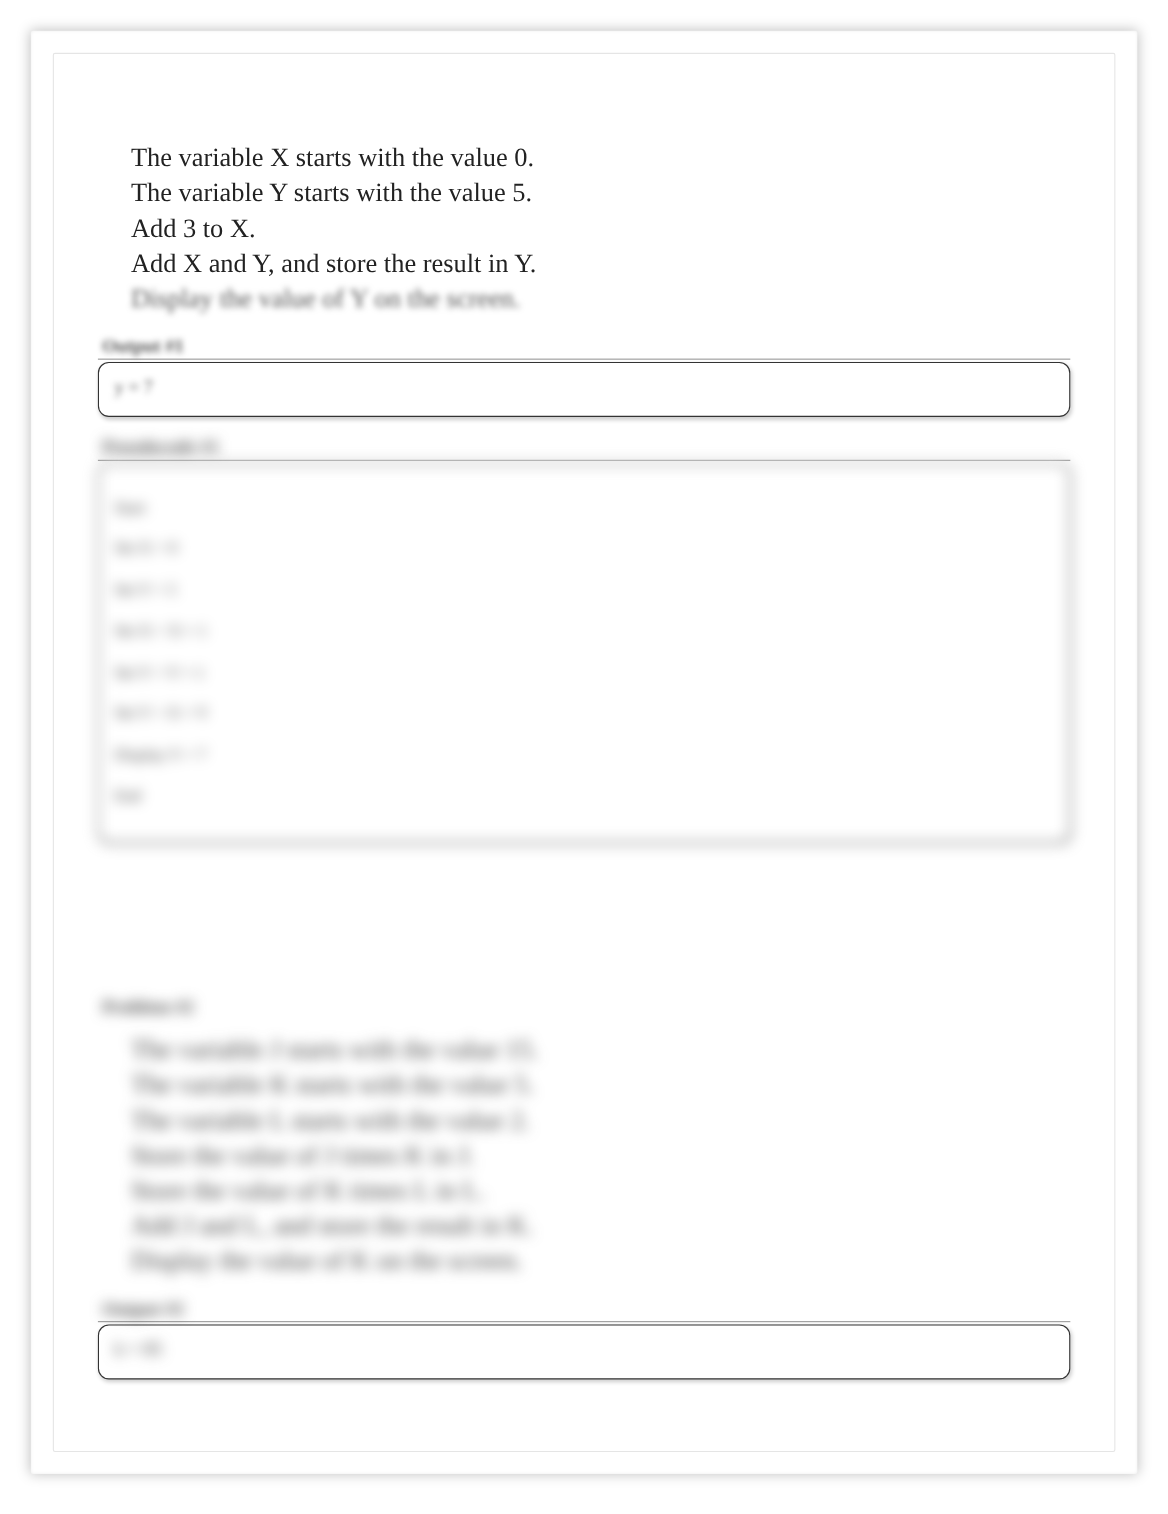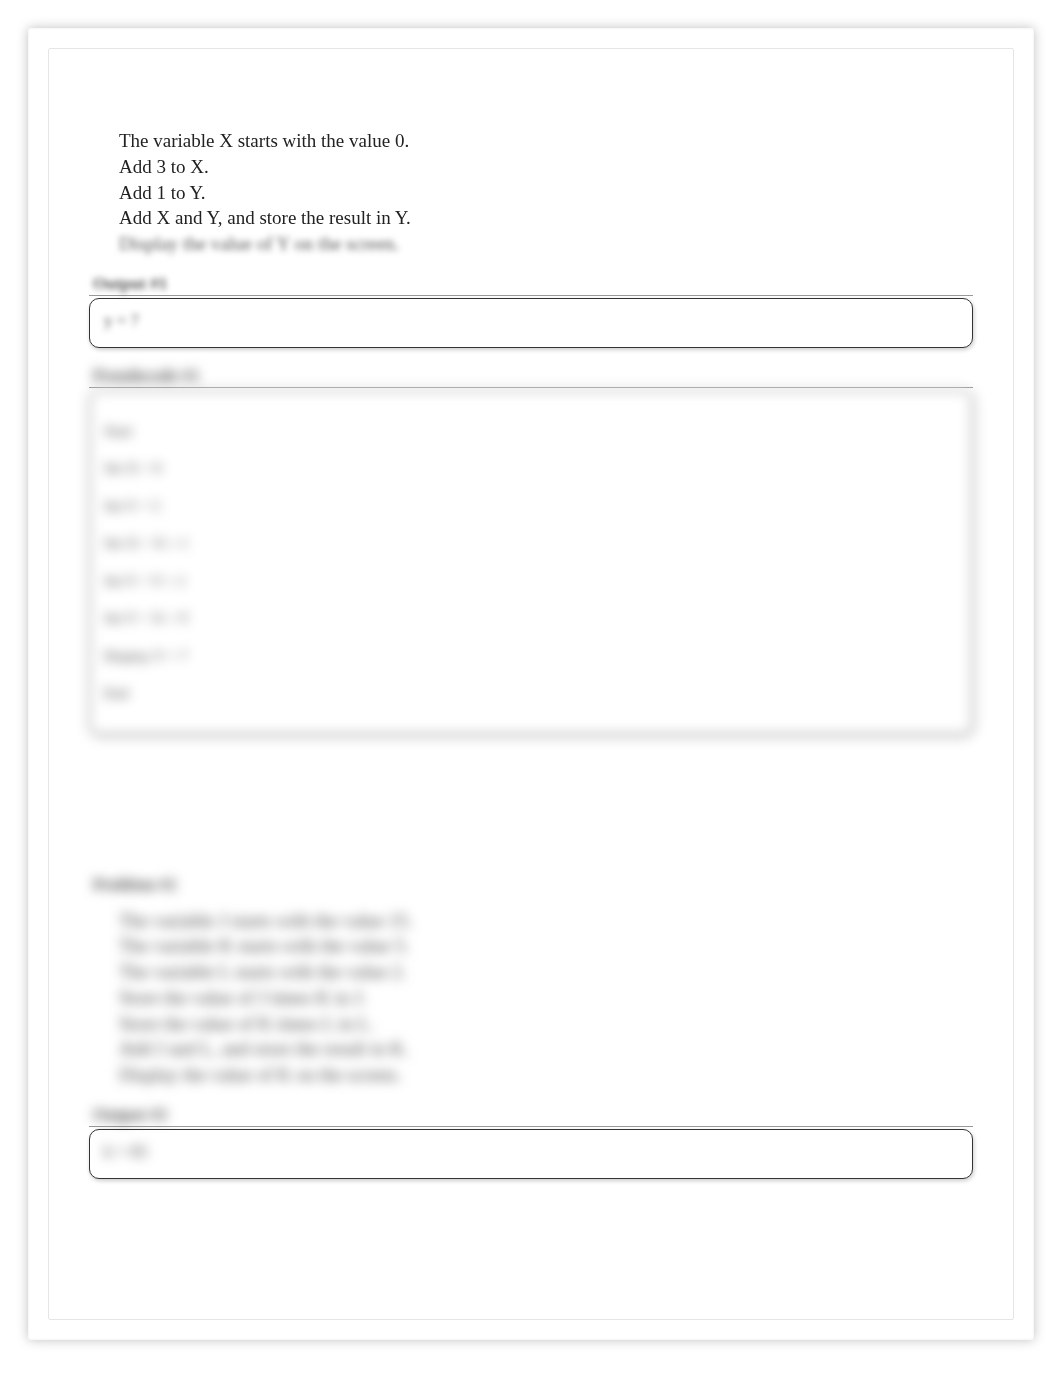--- a/index.html
+++ b/index.html
@@ -30,21 +30,21 @@
       border: 1px solid #e5e5e5;
       border-radius: 2px;
       background: #fff;
       padding: 80px 40px 40px 40px;
     }
     .problem-block {
       margin-bottom: 60px;
     }
     .instructions {
       padding-left: 30px;
-      font-size: 19px;
+      font-size: 24px;
       color: #222;
       line-height: 1.25;
     }
     .instructions .line { margin-bottom: 2px; }
     .section-label {
       font-weight: bold;
       font-size: 17px;
       margin-top: 18px;
       margin-bottom: 0;
       padding-left: 4px;
@@ -96,22 +96,22 @@
   </style>
 </head>
 <body>
 
 <div class="page-shadow">
   <div class="page-inner">
 
     <div class="problem-block">
       <div class="instructions">
         <div class="line">The variable X starts with the value 0.</div>
+        <div class="line">The variable Y starts with the value 5.</div>
         <div class="line">Add 3 to X.</div>
-        <div class="line">Add 1 to Y.</div>
         <div class="line">Add X and Y, and store the result in Y.</div>
         <div class="line blur-light">Display the value of Y on the screen.</div>
       </div>
 
       <div class="section-label blur-light">Output #1</div>
       <hr class="hr-under">
       <div class="box box-output">
         <span class="blur-light">y = 7</span>
       </div>
 

